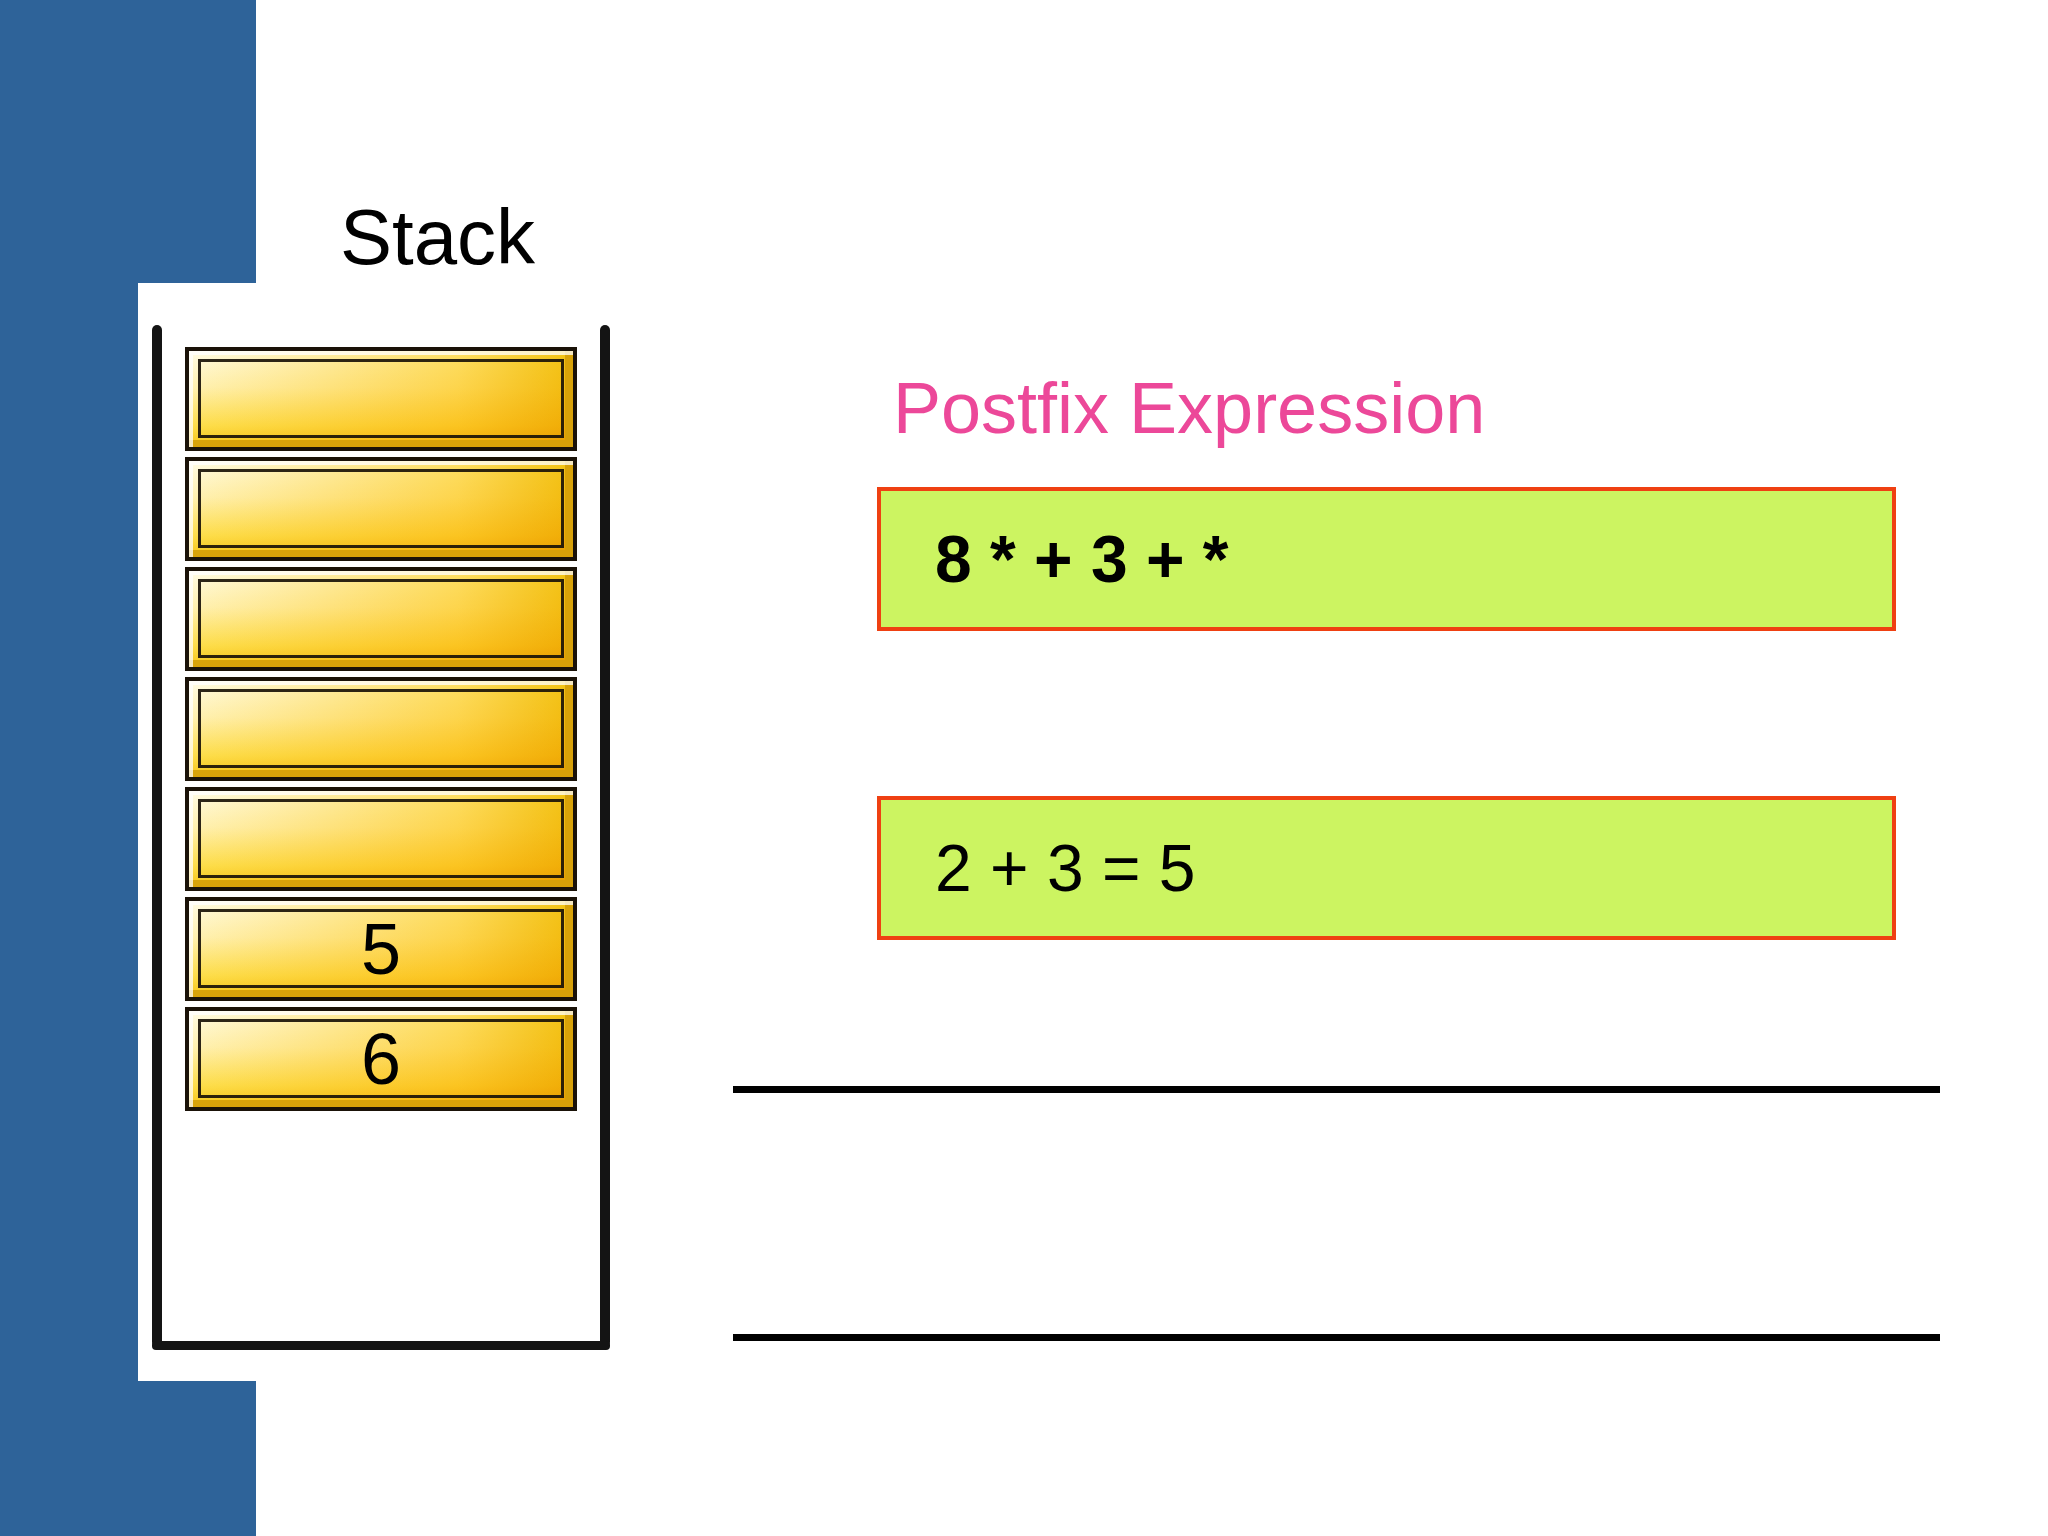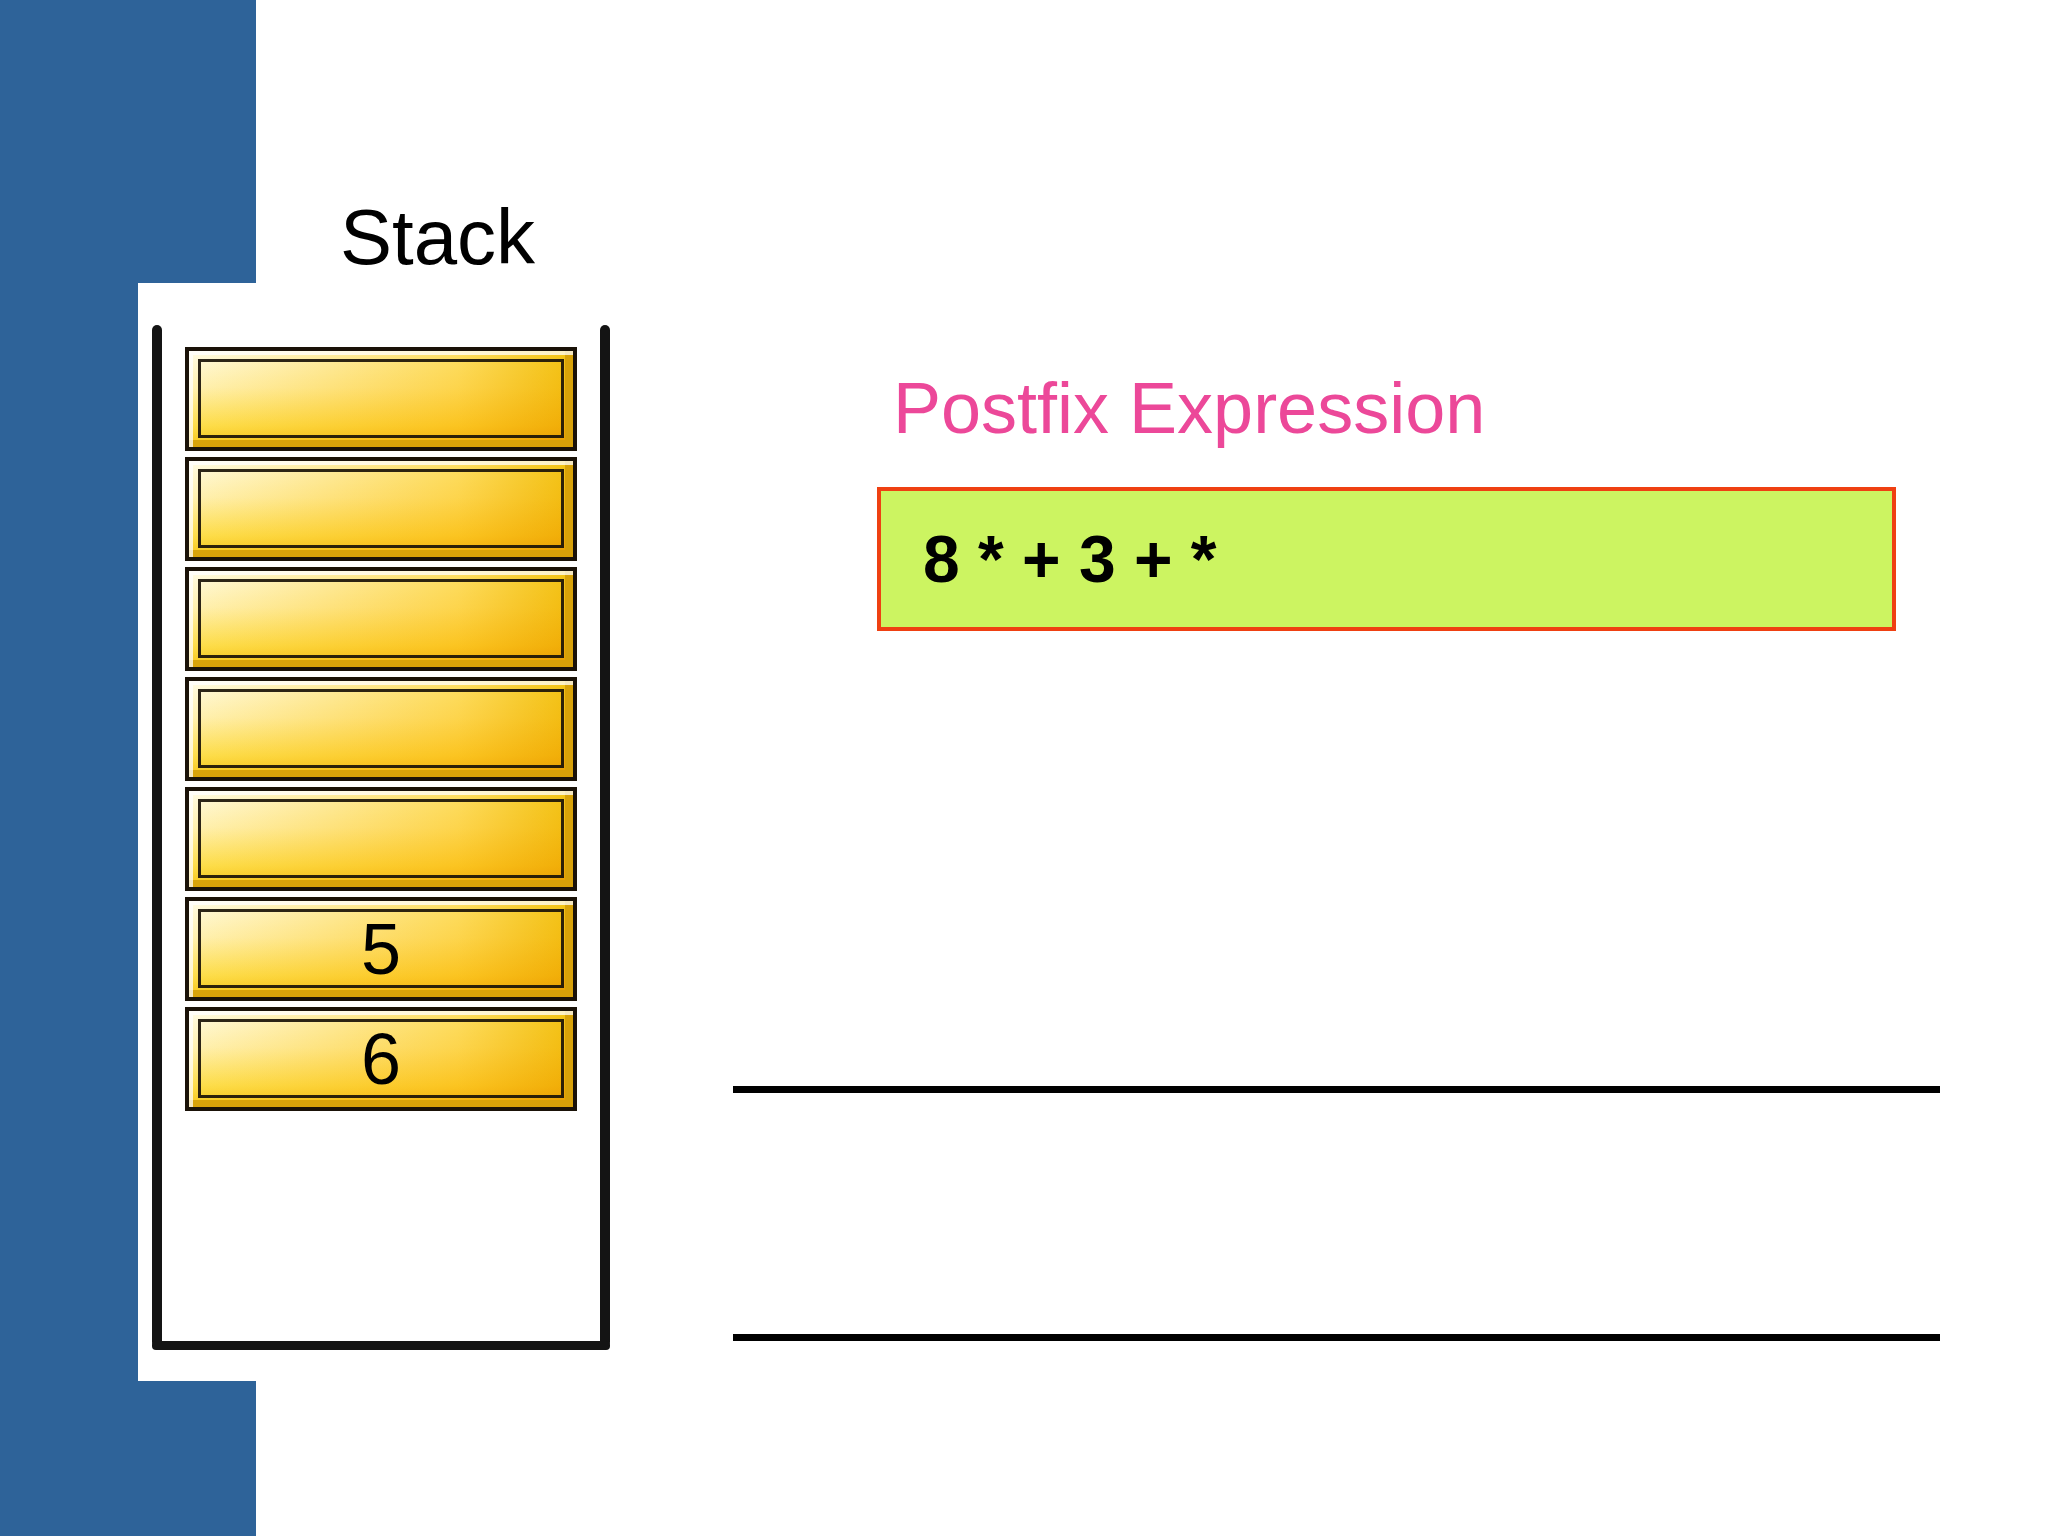--- a/index.html
+++ b/index.html
@@ -154,21 +154,21 @@
     box-sizing: border-box;
     background: #CCF461;
     border: 4px solid #EF4012;
     display: flex;
     align-items: center;
   }
   .expr-box.box-1 { top: 487px;  height: 144px; }
   .expr-box.box-2 { top: 796px;  height: 144px; }
 
   .expr-text {
-    padding-left: 42px;
+    padding-left: 54px;
     font-size: 66px;
     line-height: 1;
     color: #000000;
     white-space: pre;
   }
   .expr-text.bold { font-weight: bold; }
 
   
   .rule {
     position: absolute;
@@ -221,17 +221,20 @@
       <span class="cell-value">6</span>
     </div>
   </div>
 
   <div class="postfix-label">Postfix Expression</div>
 
   <div class="expr-box box-1">
     <span class="expr-text bold">8 * + 3 + *</span>
   </div>
 
+  <div class="expr-box box-2">
+    <span class="expr-text">2 + 3 = 5</span>
+  </div>
 
   <div class="rule rule-1"></div>
   <div class="rule rule-2"></div>
 
 </div>
 
 </body></html>

